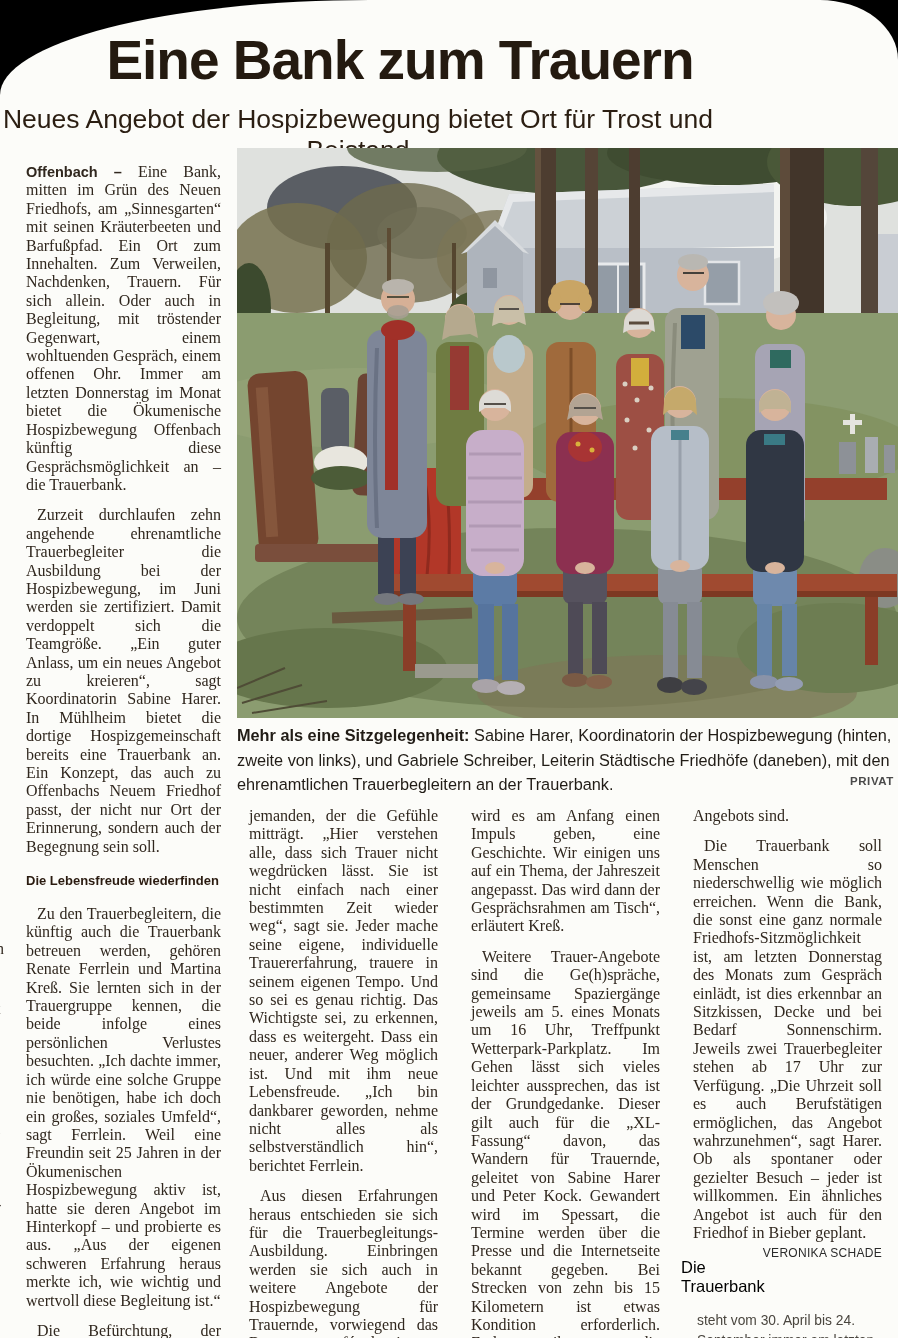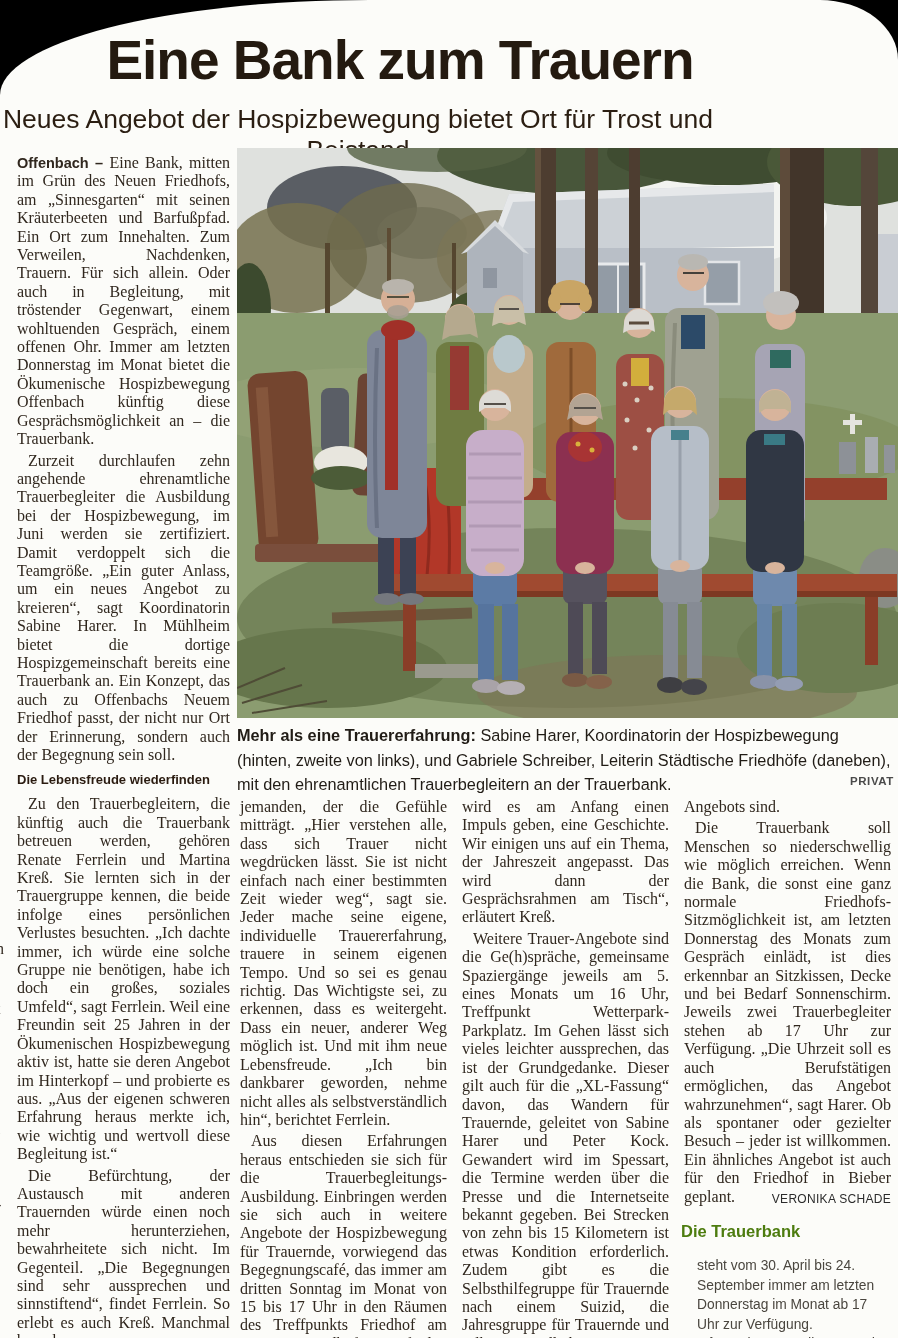--- a/index.html
+++ b/index.html
@@ -20,21 +20,21 @@
   .subheadline{
     position:absolute;top:104px;left:0;width:716px;text-align:center;
     font-family:"Liberation Sans", sans-serif;font-weight:400;
     font-size:26.5px;color:#2b1e12;
   }
   
   .bodycol{
     font-size:16px;line-height:18.4px;text-align:justify;
     color:#30271e;hyphens:auto;-webkit-hyphens:auto;
   }
-  .bodycol p{margin:3px;}
+  .bodycol p{margin:12px;}
   .bodycol p.ind{text-indent:11px;}
   .lead-loc{font-family:"Liberation Sans", sans-serif;font-weight:700;font-size:14.5px;}
   .col1{position:absolute;left:14px;top:151px;width:219px;height:1187px;overflow:hidden;}
   .crosshead{
     font-family:"Liberation Sans", sans-serif;font-weight:700;
     font-size:13px;line-height:25px;color:#2a1b10;
     margin:16px 0 12px 24px;text-align:left;text-indent:0;
   }
   .lower-cols{
     position:absolute;left:237px;top:795px;width:657px;height:543px;
@@ -55,21 +55,21 @@
     position:absolute;right:2px;bottom:3px;font-weight:700;font-size:11.5px;
     letter-spacing:.6px;color:#4a4a4a;
   }
   
   .author{
     float:right;font-family:"Liberation Sans", sans-serif;font-weight:400;
     font-size:12px;letter-spacing:.3px;color:#2b2b2b;position:relative;top:2px;
   }
   .infobox{margin-top:14px;font-family:"Liberation Sans", sans-serif;text-align:left;}
   .infobox .ib-title{
-    font-weight:700;font-size:16.5px;color:#4d7c0f;margin:16px 0 4px 0;
+    font-weight:400;font-size:16.5px;color:#000000;margin:16px 0 4px 0;
   }
   .infobox .ib-text{
     font-size:13.8px;line-height:19.4px;color:#4a463f;font-weight:400;margin:16px;
   }
   
   .frag{
     position:absolute;left:-4px;width:12px;overflow:hidden;
     font-size:16px;line-height:18px;color:#30271e;
   }
 </style>
@@ -295,21 +295,21 @@
         <rect x="509" y="282" width="58" height="142" rx="15" fill="#303744"></rect>
         <rect x="527" y="286" width="21" height="11" fill="#3a7a85"></rect>
         <circle cx="538" cy="257" r="16" fill="#d8b49c"></circle>
         <path d="M522,258 a16,16 0 0 1 32,0 l0,7 -6,-4 -20,0 -6,4 z" fill="#c0b294"></path>
         <ellipse cx="538" cy="420" rx="10" ry="6" fill="#d8b49c"></ellipse>
       </g>
     </svg>
   </div>
 
   <div class="caption">
-    <span class="cap-lead">Mehr als eine Trauererfahrung:</span><span> Sabine Harer, Koordinatorin der Hospizbewegung (hinten, zweite von links), und Gabriele Schreiber, Leiterin Städtische Friedhöfe (daneben), mit den ehrenamtlichen Trauerbegleitern an der Trauerbank.</span>
+    <span class="cap-lead">Mehr als eine Sitzgelegenheit:</span><span> Sabine Harer, Koordinatorin der Hospizbewegung (hinten, zweite von links), und Gabriele Schreiber, Leiterin Städtische Friedhöfe (daneben), mit den ehrenamtlichen Trauerbegleitern an der Trauerbank.</span>
     <span class="credit">PRIVAT</span>
   </div>
 
   <div class="lower-cols">
     <div class="c bodycol">
       <p>jemanden, der die Gefühle mitträgt. „Hier verstehen alle, dass sich Trauer nicht wegdrücken lässt. Sie ist nicht einfach nach einer bestimmten Zeit wieder weg“, sagt sie. Jeder mache seine eigene, individuelle Trauererfahrung, trauere in seinem eigenen Tempo. Und so sei es genau richtig. Das Wichtigste sei, zu erkennen, dass es weitergeht. Dass ein neuer, anderer Weg möglich ist. Und mit ihm neue Lebensfreude. „Ich bin dankbarer geworden, nehme nicht alles als selbstverständlich hin“, berichtet Ferrlein.</p>
       <p class="ind">Aus diesen Erfahrungen heraus entschieden sie sich für die Trauerbegleitungs-Ausbildung. Einbringen werden sie sich auch in weitere Angebote der Hospizbewegung für Trauernde, vorwiegend das Begegnungscafé, das immer am dritten Sonntag im Monat von 15 bis 17 Uhr in den Räumen des Treffpunkts Friedhof am Neuen Friedhof stattfindet. „Künftig</p>
     </div>
     <div class="c bodycol">
       <p>wird es am Anfang einen Impuls geben, eine Geschichte. Wir einigen uns auf ein Thema, der Jahreszeit angepasst. Das wird dann der Gesprächsrahmen am Tisch“, erläutert Kreß.</p>

